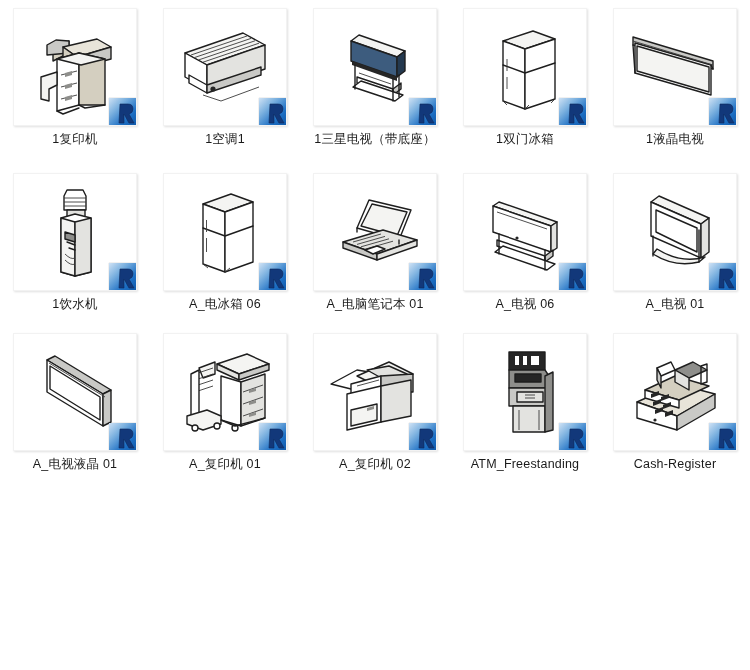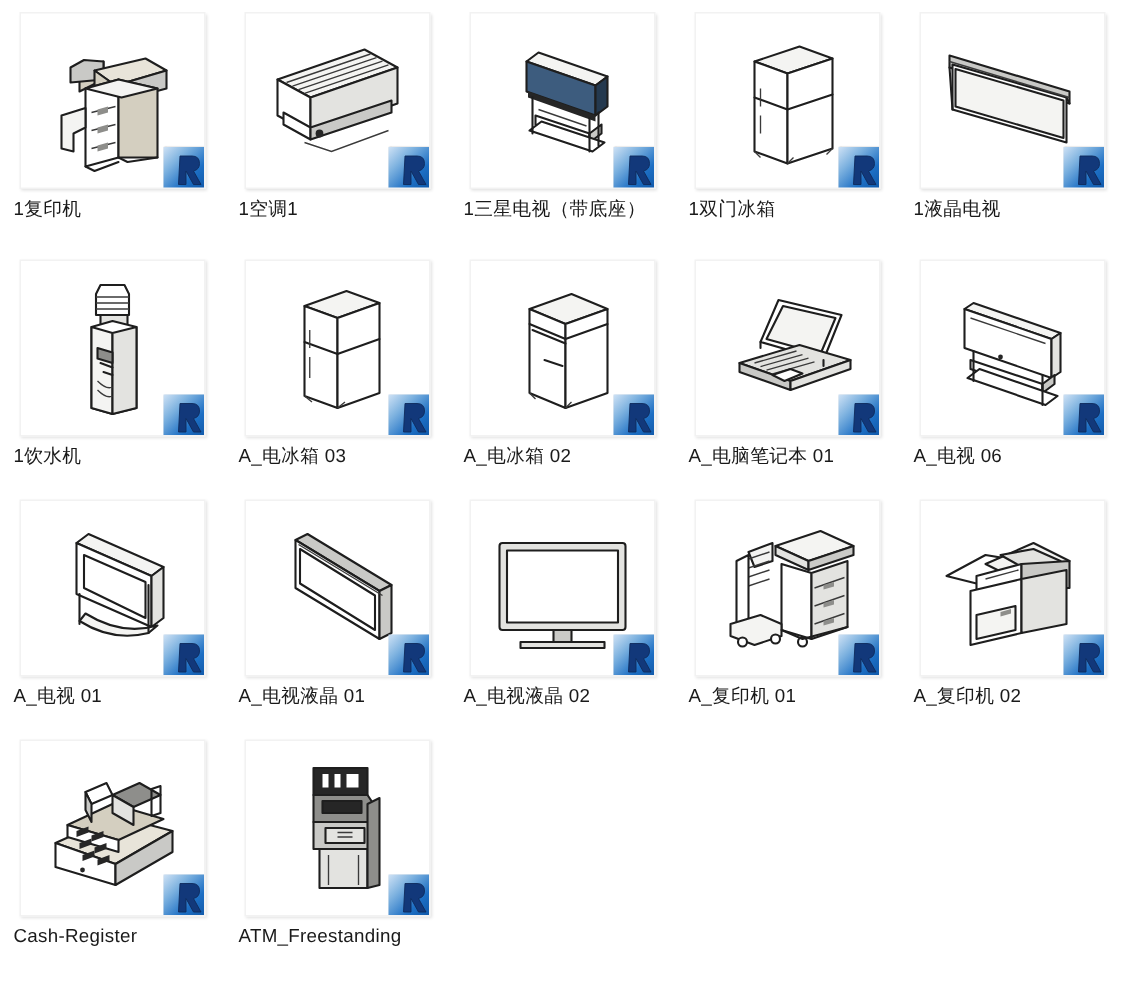--- a/index.html
+++ b/index.html
@@ -51,21 +51,21 @@
     width: 31px;
     height: 31px;
     background: linear-gradient(135deg, #cfe2f5 0%, #7fb3e0 28%, #1d6fc4 62%, #0a4f9e 100%);
     box-shadow: 0 0 1px rgba(0,0,0,0.35);
   }
   .badge svg { position: absolute; left: 0; top: 0; }
 
   .label {
     margin-top: 6px;
     width: 132px;
-    text-align: left;
+    text-align: center;
     font-size: 12.5px;
     line-height: 15px;
     color: #1a1a1a;
     word-wrap: break-word;
     letter-spacing: 0.2px;
   }
 
   
   .ln { fill: none; stroke: #1e1e1e; stroke-width: 1.4; stroke-linejoin: round; stroke-linecap: round; }
   .ln-t { fill: none; stroke: #3a3a3a; stroke-width: 0.9; }
@@ -231,42 +231,21 @@
     <path class="ln-t" d="M33.5 40 L33.5 52 M33.5 58 L33.5 72"></path>
     <path class="ln-t" d="M30 84 L35 88 M52 92 L57 88"></path>
   </g>
 </svg>
         <div class="badge">
           <svg width="31" height="31" viewBox="0 0 31 31" aria-hidden="true">
             <path d="M11 6 L19 6 q5 0 5 5 q0 4 -4 5 l5 9 l-5 0 l-5 -9 l0 9 l-5 0 Z" fill="#12387a" stroke="#0d2a5c" stroke-width="0.6" stroke-linejoin="round"></path>
           </svg>
         </div>
       </div>
-      <div class="label">A_电冰箱 03</div>
-    </div>
-    <div class="cell">
-      <div class="thumb">
-        <svg width="104" height="104" viewBox="0 0 104 104">
-  <g>
-    <path class="fl ln" d="M30 26 L58 16 L82 26 L54 36 Z"></path>
-    <path class="fw ln" d="M30 26 L54 36 L54 92 L30 82 Z"></path>
-    <path class="fw ln" d="M54 36 L82 26 L82 82 L54 92 Z"></path>
-    <path class="ln" d="M30 36 L54 46 L82 36"></path>
-    <path class="ln" d="M32 40 L54 49"></path>
-    <path class="ln" d="M40 60 L52 64"></path>
-    <path class="ln-t" d="M30 82 L34 86 M54 92 L58 88"></path>
-  </g>
-</svg>
-        <div class="badge">
-          <svg width="31" height="31" viewBox="0 0 31 31" aria-hidden="true">
-            <path d="M11 6 L19 6 q5 0 5 5 q0 4 -4 5 l5 9 l-5 0 l-5 -9 l0 9 l-5 0 Z" fill="#12387a" stroke="#0d2a5c" stroke-width="0.6" stroke-linejoin="round"></path>
-          </svg>
-        </div>
-      </div>
-      <div class="label">A_电冰箱 02</div>
+      <div class="label">A_电冰箱 06</div>
     </div>
     <div class="cell">
       <div class="thumb">
         <svg width="104" height="104" viewBox="0 0 104 104">
   <g>
     <path class="fw ln" d="M46 20 L88 30 L76 60 L34 48 Z"></path>
     <path class="fl ln" d="M49 24 L84 32 L74 56 L38 46 Z"></path>
     <path class="fg ln" d="M20 62 L60 50 L94 60 L54 74 Z"></path>
     <path class="fd ln" d="M20 62 L54 74 L54 80 L20 68 Z"></path>
     <path class="fg ln" d="M54 74 L94 60 L94 66 L54 80 Z"></path>
@@ -337,38 +316,20 @@
     <path class="ln-t" d="M26 23 L82 57"></path>
   </g>
 </svg>
         <div class="badge">
           <svg width="31" height="31" viewBox="0 0 31 31" aria-hidden="true">
             <path d="M11 6 L19 6 q5 0 5 5 q0 4 -4 5 l5 9 l-5 0 l-5 -9 l0 9 l-5 0 Z" fill="#12387a" stroke="#0d2a5c" stroke-width="0.6" stroke-linejoin="round"></path>
           </svg>
         </div>
       </div>
       <div class="label">A_电视液晶 01</div>
-    </div>
-    <div class="cell">
-      <div class="thumb">
-        <svg width="104" height="104" viewBox="0 0 104 104">
-  <g>
-    <rect class="fg ln" x="10" y="22" width="84" height="58" rx="2"></rect>
-    <rect class="fw ln" x="15" y="27" width="74" height="48"></rect>
-    <path class="fd ln" d="M46 80 L58 80 L58 88 L46 88 Z"></path>
-    <path class="fg ln" d="M24 88 L80 88 L80 92 L24 92 Z"></path>
-  </g>
-</svg>
-        <div class="badge">
-          <svg width="31" height="31" viewBox="0 0 31 31" aria-hidden="true">
-            <path d="M11 6 L19 6 q5 0 5 5 q0 4 -4 5 l5 9 l-5 0 l-5 -9 l0 9 l-5 0 Z" fill="#12387a" stroke="#0d2a5c" stroke-width="0.6" stroke-linejoin="round"></path>
-          </svg>
-        </div>
-      </div>
-      <div class="label">A_电视液晶 02</div>
     </div>
     <div class="cell">
       <div class="thumb">
         <svg width="104" height="104" viewBox="0 0 104 104">
   <g>
     <path class="fl ln" d="M44 24 L74 14 L96 24 L66 34 Z"></path>
     <path class="fg ln" d="M44 24 L66 34 L66 40 L44 30 Z"></path>
     <path class="fd ln" d="M66 34 L96 24 L96 30 L66 40 Z"></path>
     <path class="fw ln" d="M48 36 L68 42 L68 86 L48 80 Z"></path>
     <path class="fg ln" d="M68 42 L92 34 L92 78 L68 86 Z"></path>
@@ -415,20 +376,46 @@
             <path d="M11 6 L19 6 q5 0 5 5 q0 4 -4 5 l5 9 l-5 0 l-5 -9 l0 9 l-5 0 Z" fill="#12387a" stroke="#0d2a5c" stroke-width="0.6" stroke-linejoin="round"></path>
           </svg>
         </div>
       </div>
       <div class="label">A_复印机 02</div>
     </div>
     <div class="cell">
       <div class="thumb">
         <svg width="104" height="104" viewBox="0 0 104 104">
   <g>
+    <path class="fblack ln" d="M36 12 L72 12 L72 30 L36 30 Z"></path>
+    <path class="fw" d="M42 16 L46 16 L46 25 L42 25 Z"></path>
+    <path class="fw" d="M50 16 L54 16 L54 25 L50 25 Z"></path>
+    <path class="fw" d="M58 16 L66 16 L66 25 L58 25 Z"></path>
+    <path class="fk ln" d="M36 30 L72 30 L76 36 L76 48 L36 48 Z"></path>
+    <path class="fblack ln" d="M42 34 L68 34 L68 42 L42 42 Z"></path>
+    <path class="fd ln" d="M36 48 L76 48 L76 66 L36 66 Z"></path>
+    <path class="fg ln" d="M44 52 L70 52 L70 62 L44 62 Z"></path>
+    <path class="ln-t" d="M52 55 L62 55 M52 58 L62 58"></path>
+    <path class="fg ln" d="M40 66 L72 66 L72 92 L40 92 Z"></path>
+    <path class="fk ln" d="M72 36 L80 32 L80 90 L72 92 Z"></path>
+    <path class="ln-t" d="M46 70 L46 90 M66 70 L66 90"></path>
+  </g>
+</svg>
+        <div class="badge">
+          <svg width="31" height="31" viewBox="0 0 31 31" aria-hidden="true">
+            <path d="M11 6 L19 6 q5 0 5 5 q0 4 -4 5 l5 9 l-5 0 l-5 -9 l0 9 l-5 0 Z" fill="#12387a" stroke="#0d2a5c" stroke-width="0.6" stroke-linejoin="round"></path>
+          </svg>
+        </div>
+      </div>
+      <div class="label">ATM_Freestanding</div>
+    </div>
+    <div class="cell">
+      <div class="thumb">
+        <svg width="104" height="104" viewBox="0 0 104 104">
+  <g>
     <path class="fbeige ln" d="M14 62 L54 44 L92 54 L54 76 Z"></path>
     <path class="fw ln" d="M14 62 L54 76 L54 90 L14 78 Z"></path>
     <path class="fd ln" d="M54 76 L92 54 L92 68 L54 90 Z"></path>
     <path class="fbeige2 ln" d="M22 50 L52 36 L86 46 L56 60 Z"></path>
     <path class="fw ln" d="M22 50 L56 60 L56 68 L22 58 Z"></path>
     <path class="fk ln" d="M52 30 L70 22 L84 30 L66 38 Z"></path>
     <path class="fg ln" d="M52 30 L66 38 L66 50 L52 42 Z"></path>
     <path class="fw ln" d="M34 28 L48 22 L52 30 L38 36 Z"></path>
     <path class="fd ln" d="M34 28 L38 36 L38 48 L34 40 Z"></path>
     <path class="fblack" d="M28 54 l8 -3 l0 4 l-8 3 Z"></path>
@@ -442,39 +429,13 @@
   </g>
 </svg>
         <div class="badge">
           <svg width="31" height="31" viewBox="0 0 31 31" aria-hidden="true">
             <path d="M11 6 L19 6 q5 0 5 5 q0 4 -4 5 l5 9 l-5 0 l-5 -9 l0 9 l-5 0 Z" fill="#12387a" stroke="#0d2a5c" stroke-width="0.6" stroke-linejoin="round"></path>
           </svg>
         </div>
       </div>
       <div class="label">Cash-Register</div>
     </div>
-    <div class="cell">
-      <div class="thumb">
-        <svg width="104" height="104" viewBox="0 0 104 104">
-  <g>
-    <path class="fblack ln" d="M36 12 L72 12 L72 30 L36 30 Z"></path>
-    <path class="fw" d="M42 16 L46 16 L46 25 L42 25 Z"></path>
-    <path class="fw" d="M50 16 L54 16 L54 25 L50 25 Z"></path>
-    <path class="fw" d="M58 16 L66 16 L66 25 L58 25 Z"></path>
-    <path class="fk ln" d="M36 30 L72 30 L76 36 L76 48 L36 48 Z"></path>
-    <path class="fblack ln" d="M42 34 L68 34 L68 42 L42 42 Z"></path>
-    <path class="fd ln" d="M36 48 L76 48 L76 66 L36 66 Z"></path>
-    <path class="fg ln" d="M44 52 L70 52 L70 62 L44 62 Z"></path>
-    <path class="ln-t" d="M52 55 L62 55 M52 58 L62 58"></path>
-    <path class="fg ln" d="M40 66 L72 66 L72 92 L40 92 Z"></path>
-    <path class="fk ln" d="M72 36 L80 32 L80 90 L72 92 Z"></path>
-    <path class="ln-t" d="M46 70 L46 90 M66 70 L66 90"></path>
-  </g>
-</svg>
-        <div class="badge">
-          <svg width="31" height="31" viewBox="0 0 31 31" aria-hidden="true">
-            <path d="M11 6 L19 6 q5 0 5 5 q0 4 -4 5 l5 9 l-5 0 l-5 -9 l0 9 l-5 0 Z" fill="#12387a" stroke="#0d2a5c" stroke-width="0.6" stroke-linejoin="round"></path>
-          </svg>
-        </div>
-      </div>
-      <div class="label">ATM_Freestanding</div>
-    </div>
   </div>
 
 </body></html>

